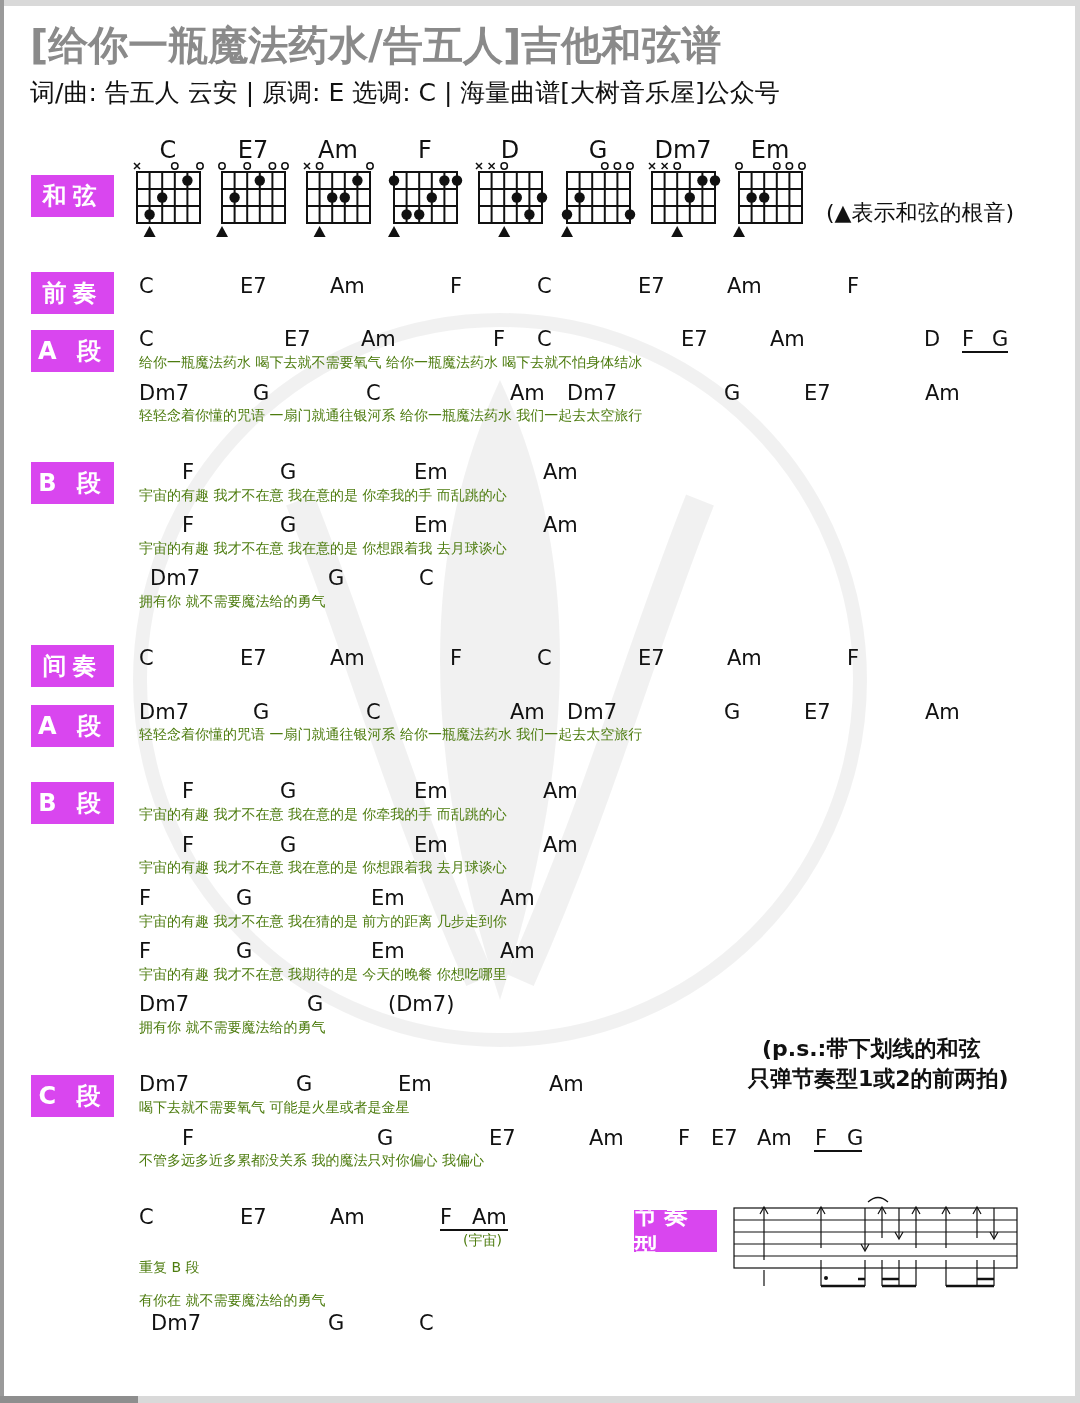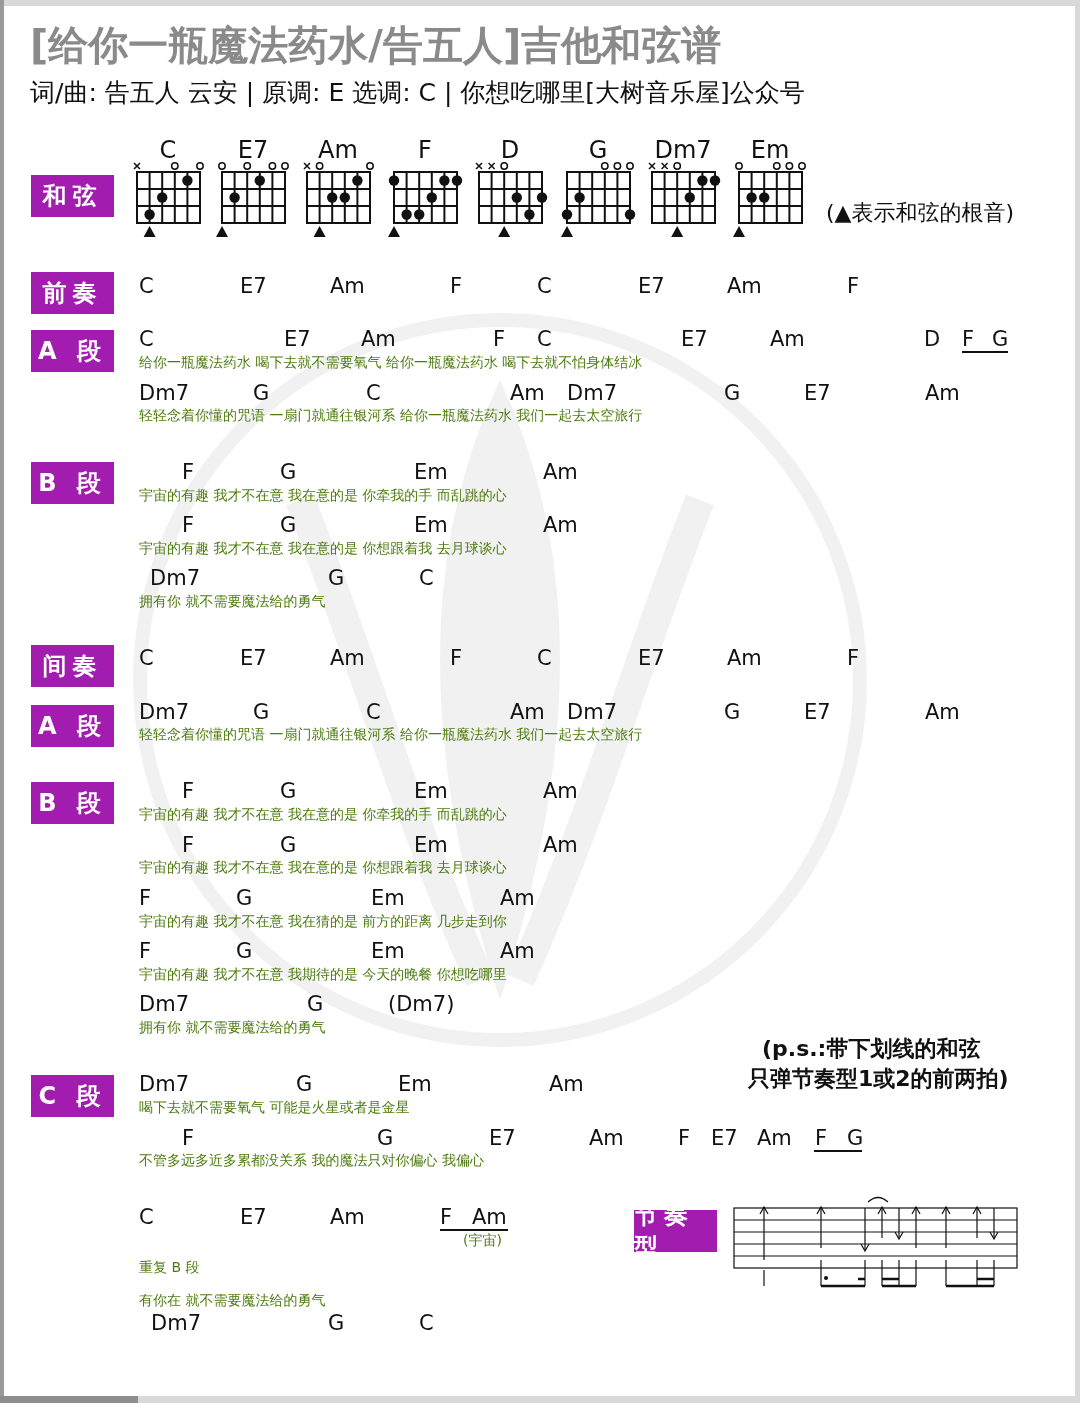--- a/index.html
+++ b/index.html
@@ -2,21 +2,21 @@
 <html><head>
 <meta charset="utf-8">
 <style>
   html,body{margin:0;padding:0;}
   body{width:1080px;height:1403px;background:#d9d9d9;position:relative;overflow:hidden;font-family:"DejaVu Sans","Liberation Sans",sans-serif;color:#111;}
   .page{position:absolute;left:4px;top:6px;width:1071px;height:1390px;background:#fff;}
   .leftbar{position:absolute;left:0;top:0;width:4px;height:1403px;background:#9a9a9a;}
   .bottombar{position:absolute;left:0;top:1396px;width:138px;height:7px;background:#8e8e8e;}
   .title{position:absolute;left:30px;top:18px;font-size:40px;font-weight:bold;color:#8a8a8a;letter-spacing:0px;white-space:nowrap;}
   .subtitle{position:absolute;left:30px;top:76px;font-size:25px;color:#111;white-space:nowrap;}
-  .label{position:absolute;left:31px;width:83px;height:42px;background:#a21caf;color:#fff;font-weight:bold;font-size:24px;display:flex;align-items:center;justify-content:center;letter-spacing:6px;}
+  .label{position:absolute;left:31px;width:83px;height:42px;background:#d946ef;color:#fff;font-weight:bold;font-size:24px;display:flex;align-items:center;justify-content:center;letter-spacing:6px;}
   .chord{position:absolute;font-size:21px;color:#111;}
   .lyric{position:absolute;font-size:14px;color:#4d7c0f;white-space:nowrap;}
   .ul{position:absolute;height:0;border-bottom:2px solid #111;}
   .diag{position:absolute;top:136px;width:80px;height:104px;}
   .diag .name{position:absolute;left:0;top:0;width:80px;text-align:center;font-size:24px;}
   .note{position:absolute;left:826px;top:198px;font-size:22px;font-weight:normal;white-space:nowrap;}
   .ps{position:absolute;font-size:22px;font-weight:bold;white-space:nowrap;}
   .watermark{position:absolute;left:120px;top:300px;width:850px;height:800px;opacity:0.05;}
 </style>
 </head>
@@ -27,21 +27,21 @@
 <div class="bottombar"></div>
 
 <svg class="watermark" viewBox="0 0 850 800">
   <circle cx="380" cy="380" r="360" fill="none" stroke="#000" stroke-width="14"></circle>
   <path d="M380 80 C300 250 300 450 380 700 C460 450 460 250 380 80Z" fill="#000"></path>
   <path d="M180 200 C240 350 280 500 360 680" stroke="#000" stroke-width="30" fill="none"></path>
   <path d="M580 200 C520 350 480 500 400 680" stroke="#000" stroke-width="30" fill="none"></path>
 </svg>
 
 <div class="title">[给你一瓶魔法药水/告五人]吉他和弦谱</div>
-<div class="subtitle">词/曲: 告五人 云安 | 原调: E  选调: C | 你想吃哪里[大树音乐屋]公众号</div>
+<div class="subtitle">词/曲: 告五人 云安 | 原调: E  选调: C | 海量曲谱[大树音乐屋]公众号</div>
 
 <div class="label" style="top:175px;">和弦</div>
 <div class="label" style="top:272px;">前奏</div>
 <div class="label" style="top:330px;">A 段</div>
 <div class="label" style="top:462px;">B 段</div>
 <div class="label" style="top:645px;">间奏</div>
 <div class="label" style="top:705px;">A 段</div>
 <div class="label" style="top:782px;">B 段</div>
 <div class="label" style="top:1075px;">C 段</div>
 <div class="label" style="top:1210px;left:634px;">节奏型</div>

